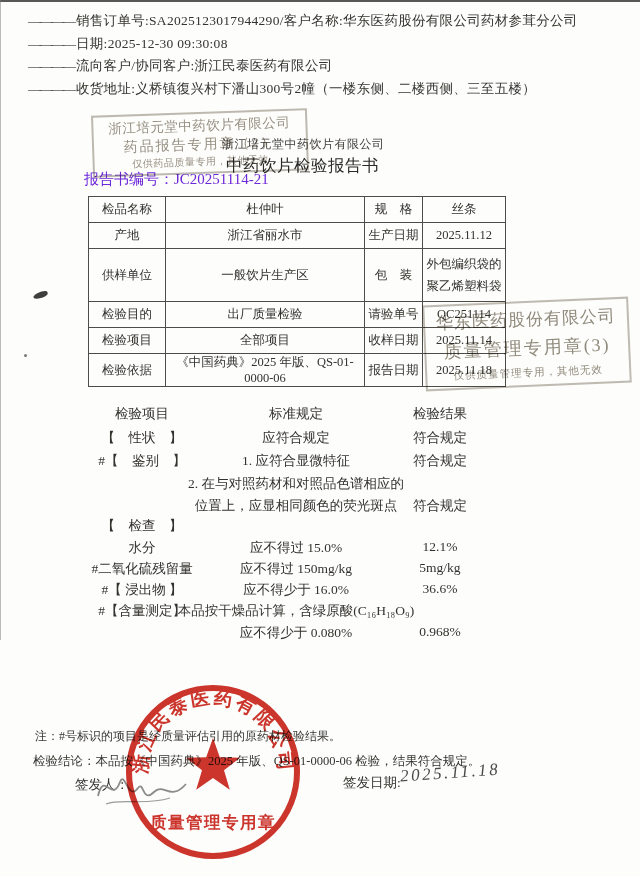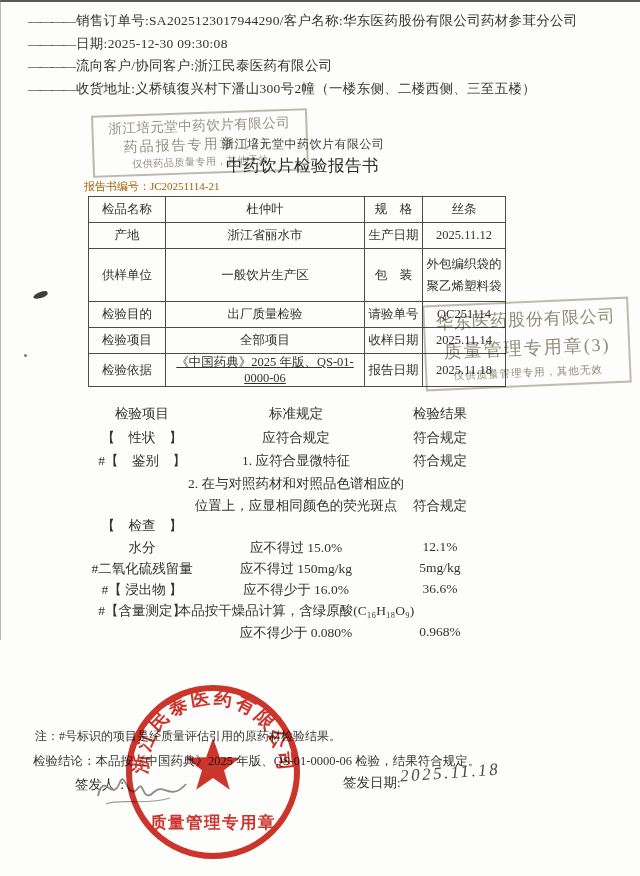--- a/index.html
+++ b/index.html
@@ -29,32 +29,32 @@
     mix-blend-mode:multiply;
     z-index:4;
     padding:2px 3px;box-sizing:border-box;
   }
   .maker-stamp .l1{font-size:13.5px;letter-spacing:.5px;white-space:nowrap;}
   .maker-stamp .l2{font-size:14px;letter-spacing:2px;white-space:nowrap;}
   .maker-stamp .l3{font-size:10px;letter-spacing:.5px;white-space:nowrap;}
 
   .company-name{position:absolute;left:222px;top:136px;font-size:12px;letter-spacing:.5px;color:#413f3a;white-space:nowrap;z-index:2;}
   .report-title{position:absolute;left:226px;top:155px;font-size:16.5px;font-weight:normal;letter-spacing:.5px;color:#2b2a26;white-space:nowrap;z-index:2;}
-  .report-no{position:absolute;left:84px;top:179px;font-size:11px;color:#a16207;white-space:nowrap;}
+  .report-no{position:absolute;left:84px;top:170px;font-size:15px;color:#6d28d9;white-space:nowrap;}
 
   
   table.info{position:absolute;left:88px;top:196px;border-collapse:collapse;table-layout:fixed;z-index:1;}
   table.info td{
     border:1px solid #4d4c47;text-align:center;vertical-align:middle;
     font-size:12.5px;color:#33322d;padding:0 1px;overflow:hidden;
   }
   td.c1{width:74px;font-family:Liberation Mono, monospace;} td.c2{width:196px;} td.c3{width:55px;} td.c4{width:80px;}
   tr.h26 td{height:25px;} tr.h52 td{height:52px;}
   td.wrap{white-space:pre-line;line-height:22px;margin-top:24px;}
-  td.small{font-size:12px;text-decoration:underline;}
+  td.small{font-size:12px;}
 
   
   .customer-stamp{
     position:absolute;left:424px;top:301px;width:206px;height:86px;
     border:2.5px solid rgba(125,117,102,.48);
     transform:rotate(-2.5deg);
     display:flex;flex-direction:column;justify-content:space-around;align-items:center;
     color:rgba(118,110,94,.8);
     mix-blend-mode:multiply;
     z-index:5;box-sizing:border-box;padding:2px 2px;

